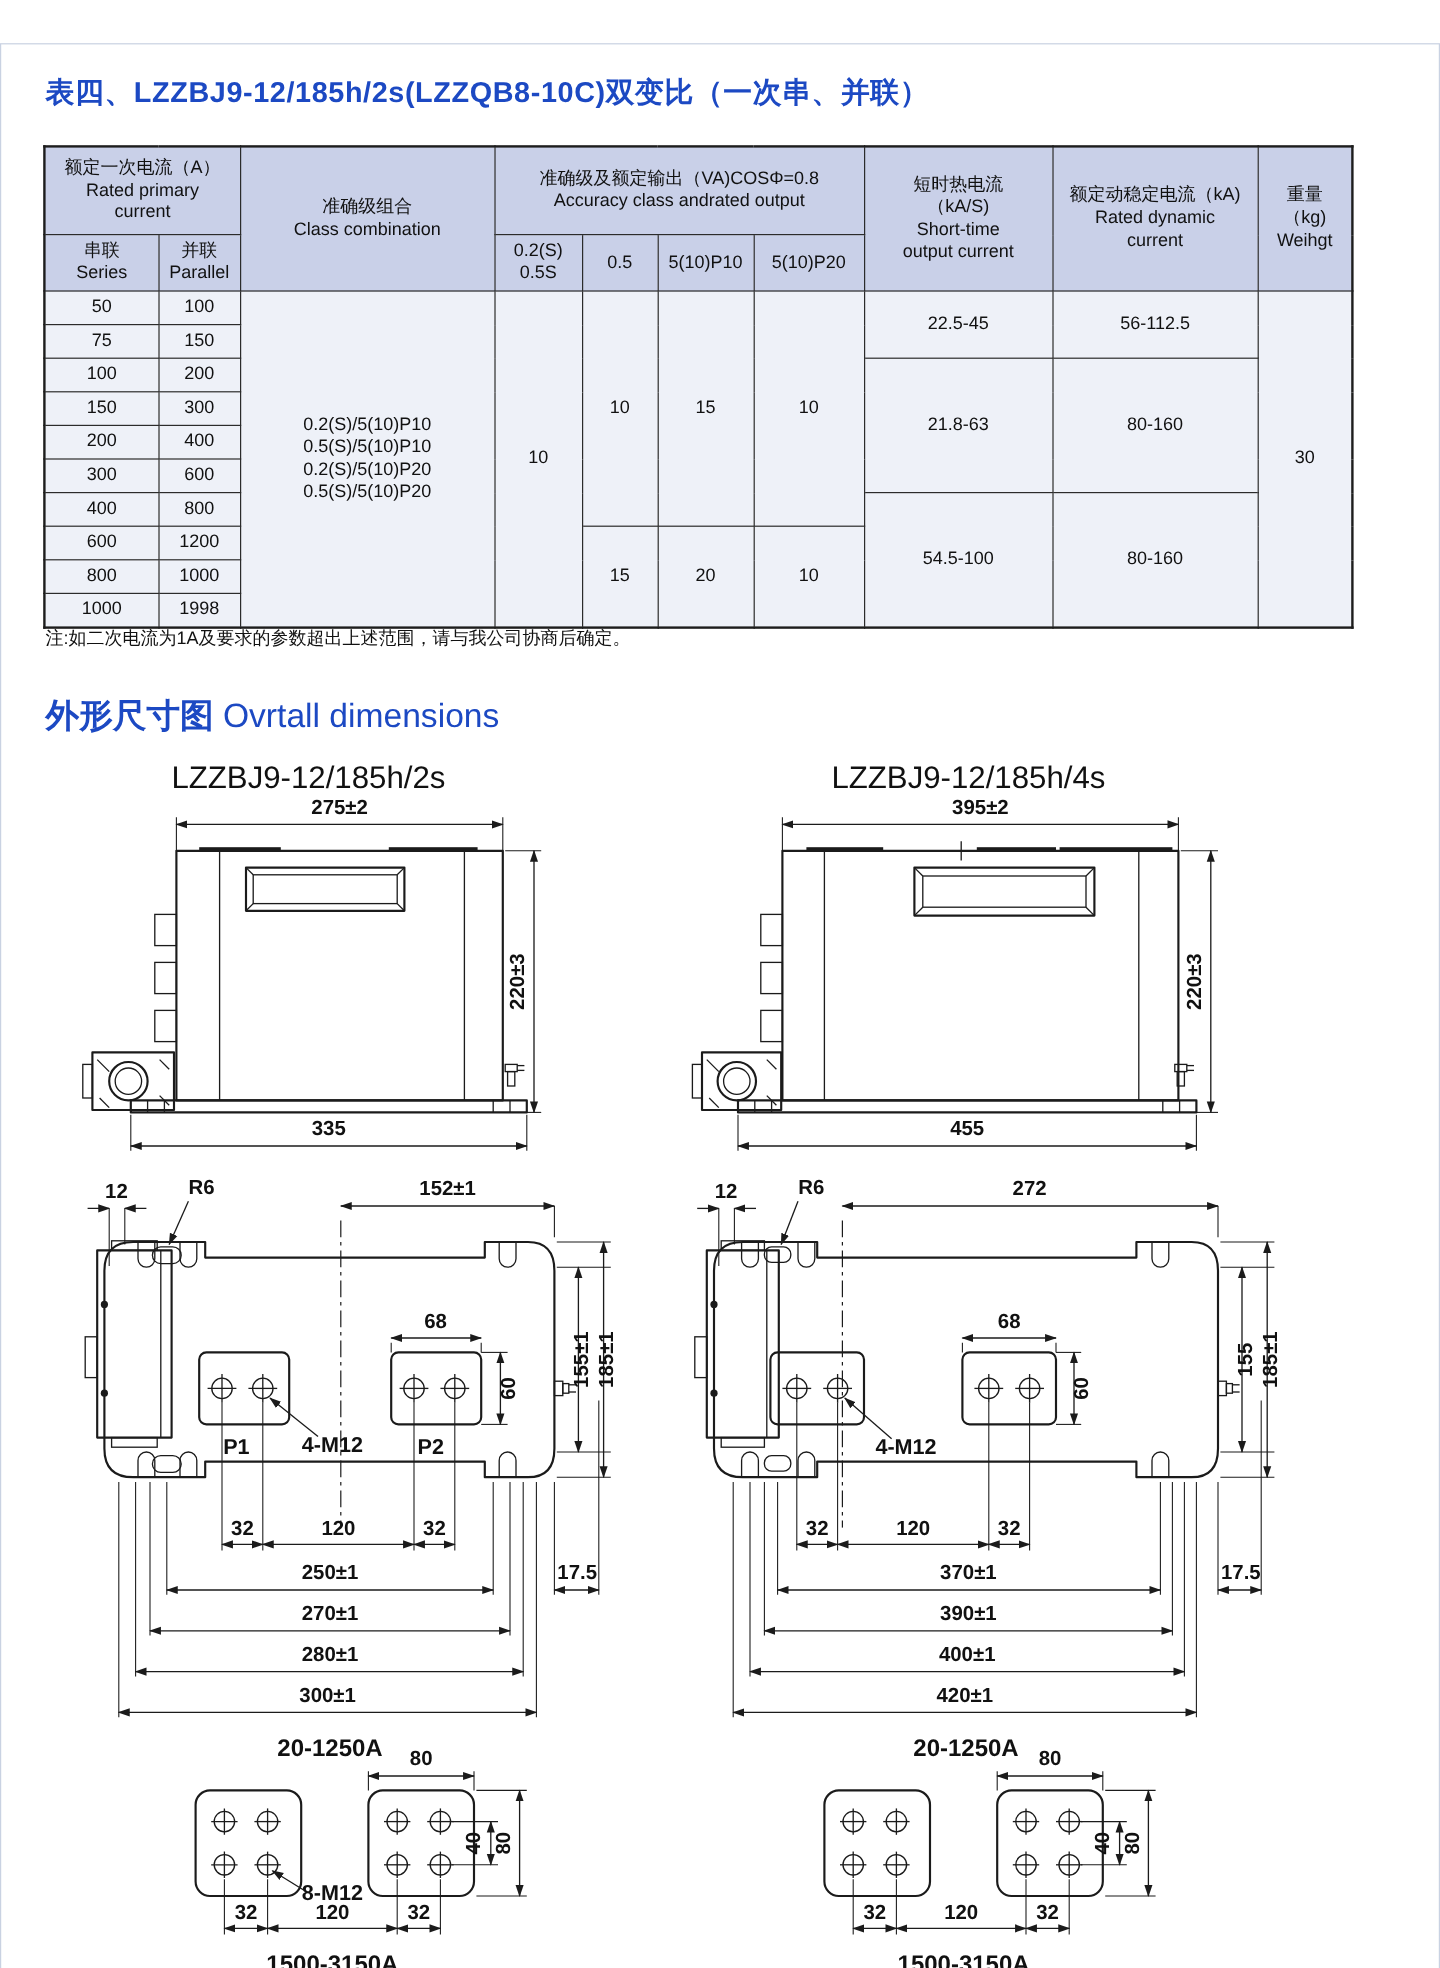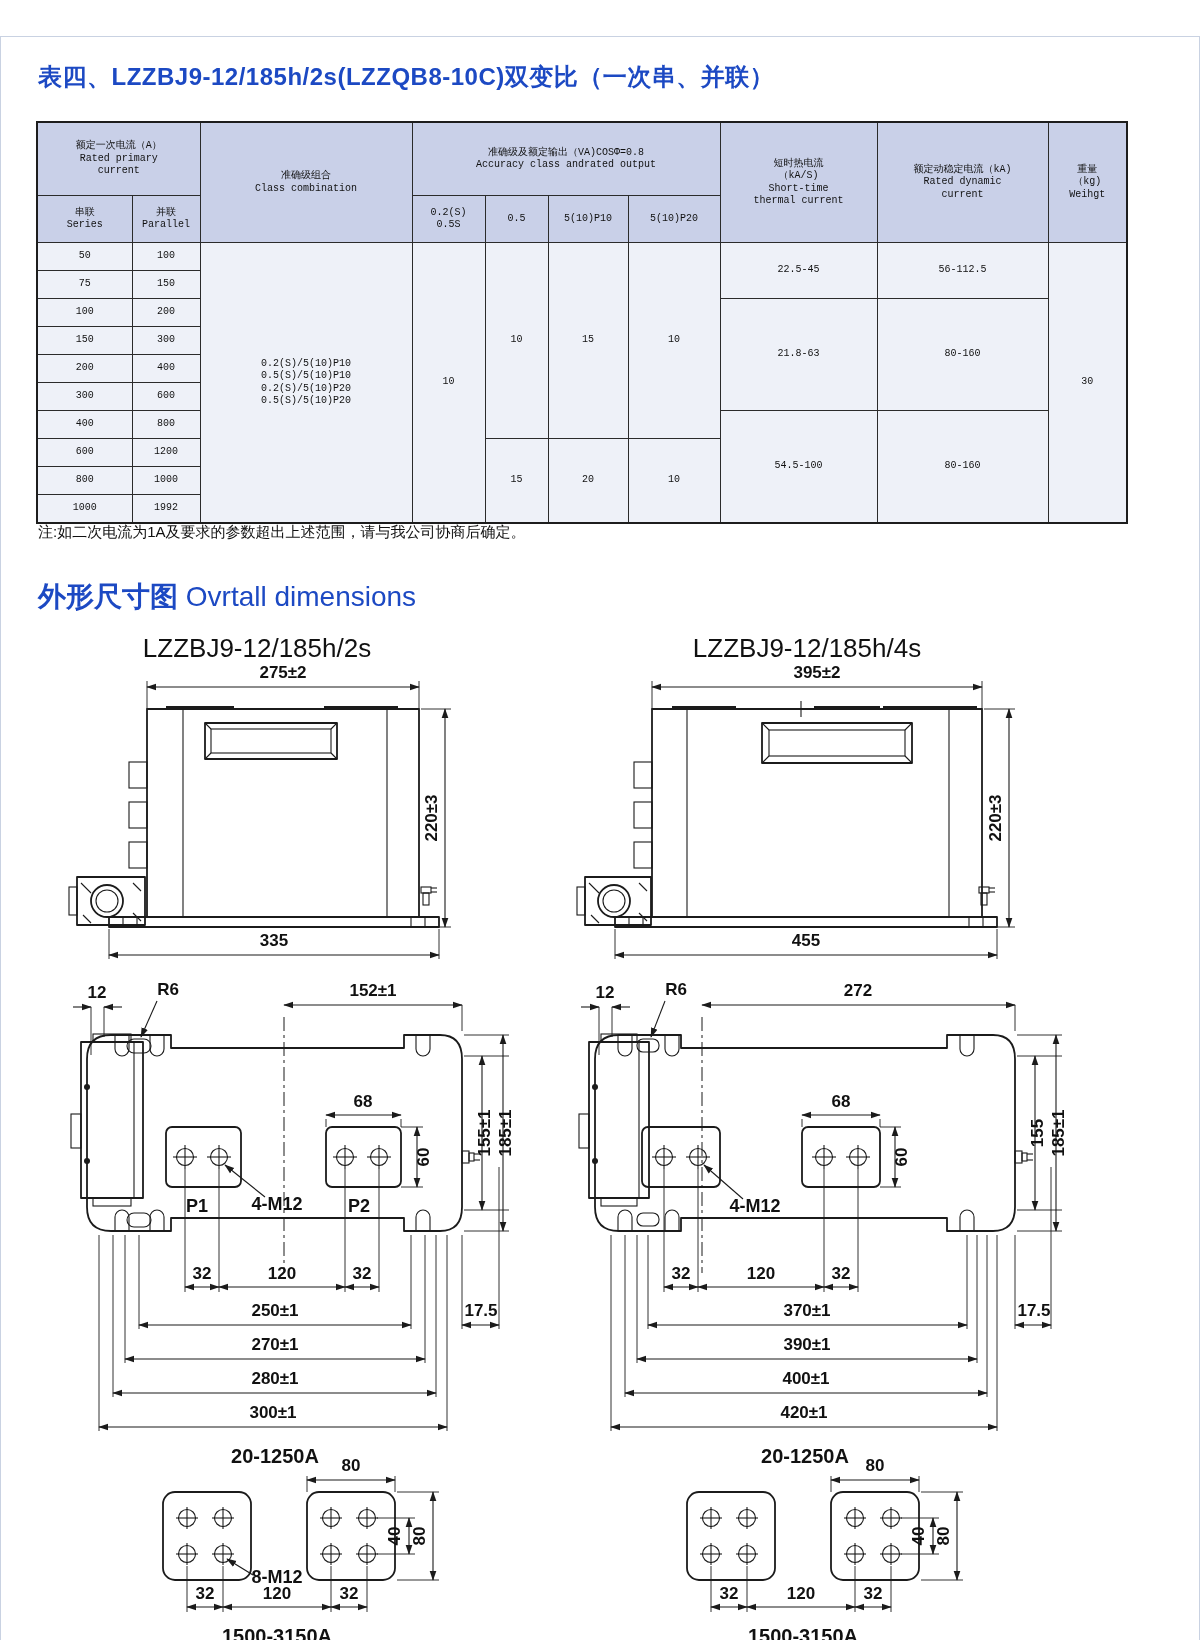--- a/index.html
+++ b/index.html
@@ -1,21 +1,21 @@
 <!DOCTYPE html>
 <html><head>
 <meta charset="utf-8">
 <style>
   html,body{margin:0;padding:0;background:#fff;}
   .page{position:relative;width:1200px;height:1640px;background:#fff;border:1px solid #c9d2e2;
         font-family:"Liberation Sans",sans-serif;color:#111;overflow:hidden;box-sizing:border-box;margin-top:36px;}
   .doc-title{position:absolute;left:37px;top:24px;font-size:24px;font-weight:bold;color:#1c49c3;letter-spacing:0.5px;}
   
   table.spec{position:absolute;left:35px;top:84px;border-collapse:collapse;table-layout:fixed;width:1090px;
-             font-size:10px;text-align:center;font-family:Liberation Mono, monospace;}
+             font-size:15px;text-align:center;}
   table.spec th,table.spec td{border:1px solid #2b2b2b;padding:0 2px;background:#eef1f8;line-height:1.25;}
   table.spec th{background:#c9d0e8;font-weight:normal;}
   table.spec{border:2px solid #1d1d1d;}
   tr.hr1 th{height:72px;}
   tr.hr2 th{height:46px;}
   tr.br td{height:27px;}
   td.thick{border-top:3px solid #1d1d1d;}
   .combo-wrap{display:inline-block;text-align:center;}
   
   .note1{position:absolute;left:37px;top:486px;font-size:15px;}
@@ -68,21 +68,21 @@
         <div>Class combination</div>
       </th>
       <th colspan="4">
         <div>准确级及额定输出（VA)COSΦ=0.8</div>
         <div>Accuracy class andrated output</div>
       </th>
       <th rowspan="2">
         <div>短时热电流</div>
         <div>（kA/S)</div>
         <div>Short-time</div>
-        <div>thermal current</div>
+        <div>output current</div>
       </th>
       <th rowspan="2">
         <div>额定动稳定电流（kA)</div>
         <div>Rated dynamic</div>
         <div>current</div>
       </th>
       <th rowspan="2">
         <div>重量</div>
         <div>（kg)</div>
         <div>Weihgt</div>
@@ -158,21 +158,21 @@
       <td rowspan="3">15</td>
       <td rowspan="3">20</td>
       <td rowspan="3">10</td>
     </tr>
     <tr class="br">
       <td>800</td>
       <td>1000</td>
     </tr>
     <tr class="br">
       <td>1000</td>
-      <td>1992</td>
+      <td>1998</td>
     </tr>
   </tbody>
     </table>
 
   <div class="note1">注:如二次电流为1A及要求的参数超出上述范围，请与我公司协商后确定。</div>
 
   <div class="sec-head">
     <span class="cn">外形尺寸图</span>
     <span>Ovrtall dimensions</span>
   </div>

